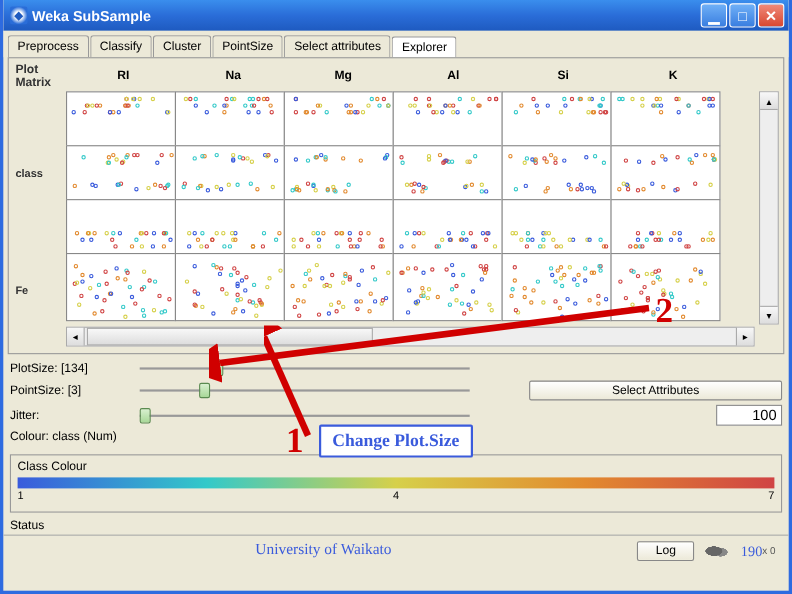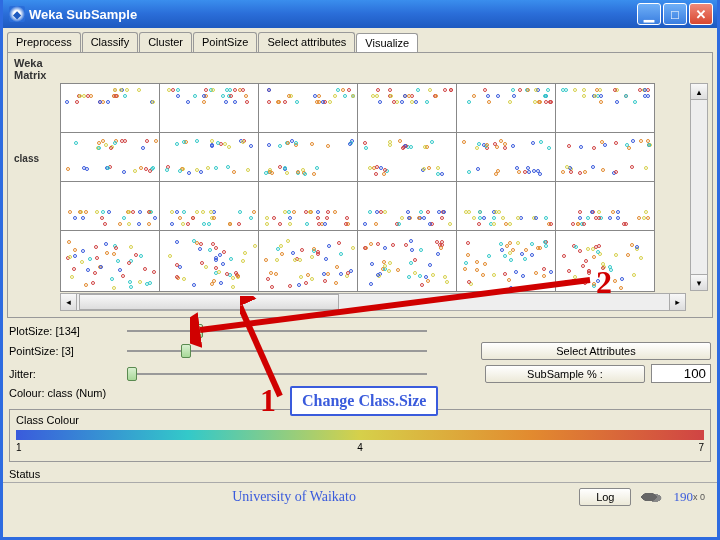--- a/index.html
+++ b/index.html
@@ -67,32 +67,41 @@
   <div class="winbtn max">□</div>
   <div class="winbtn close">✕</div>
 </div>
 
 <div class="tabs">
   <div class="tab">Preprocess</div>
   <div class="tab">Classify</div>
   <div class="tab">Cluster</div>
   <div class="tab">PointSize</div>
   <div class="tab">Select attributes</div>
-  <div class="tab active">Visualize</div>
+  <div class="tab active">Explorer</div>
 </div>
 
 <div class="panel" style="position:relative;">
   <div style="display:flex; align-items:center;">
-    <div class="panel-title" style="width:48px;font-weight:bold;">Weka Matrix</div>
+    <div class="panel-title" style="width:48px;font-weight:bold;">Plot Matrix</div>
+    <div class="collabels" style="margin-left:0;">
+      <div class="cl">RI</div>
+      <div class="cl">Na</div>
+      <div class="cl">Mg</div>
+      <div class="cl">Al</div>
+      <div class="cl">Si</div>
+      <div class="cl">K</div>
+    </div>
   </div>
   <div class="plotgrid-wrap">
     <div class="rowlabels">
       <div class="rl" style="height:50px;"></div>
       <div class="rl" style="height:50px;font-weight:bold;">class</div>
       <div class="rl" style="height:50px;"></div>
+      <div class="rl" style="height:62px;font-weight:bold;">Fe</div>
     </div>
     <div class="grid" id="scattergrid">
         <div class="grow">
           <div class="cell" style="height: 50px;">
             <div class="dot" style="left: 5%; top: 16px; border-color: rgb(58, 91, 220);"></div>
             <div class="dot" style="left: 77.5962%; top: 4px; border-color: rgb(214, 208, 74);"></div>
             <div class="dot" style="left: 14.5375%; top: 16px; border-color: rgb(208, 68, 68);"></div>
             <div class="dot" style="left: 53.9812%; top: 4px; border-color: rgb(208, 68, 68);"></div>
             <div class="dot" style="left: 91.2421%; top: 16px; border-color: rgb(58, 91, 220);"></div>
             <div class="dot" style="left: 65.7337%; top: 4px; border-color: rgb(214, 208, 74);"></div>
@@ -868,21 +877,20 @@
     <div class="btnw">
         <div class="wbutton">Select Attributes</div>
       </div>
   </div>
   <div class="crow">
     <div class="clabel">Jitter:</div>
     <div class="slider">
         <div class="thumb-s" style="left:0%"></div>
       </div>
     <div class="btnw" style="align-items:center;gap:6px;">
-      <div class="wbutton" style="min-width:160px;">SubSample % :</div>
       <input class="numinput" value="100" style="">
     </div>
   </div>
   <div class="crow">
     <div class="clabel">Colour: class (Num)</div>
   </div>
 </div>
 
 <div class="colorbar">
   <div>Class Colour</div>
@@ -916,13 +924,13 @@
 <svg class="arrow" style="left:240px; top:296px;" width="200" height="110">
   <defs>
       <marker id="ah2" markerWidth="8" markerHeight="8" refX="0" refY="3" orient="auto">
         <polygon points="0 0, 6 3, 0 6" fill="#d00000"></polygon>
       </marker>
     </defs>
   <line x1="40" y1="100" x2="0" y2="10" stroke="#d00000" stroke-width="6" marker-end="url(#ah2)"></line>
 </svg>
 <div class="annot bignum" style="left:596px; top:264px;">2</div>
 <div class="annot bignum" style="left:260px; top:382px;">1</div>
-<div class="annot callout" style="left:290px; top:386px;">Change Class.Size</div>
+<div class="annot callout" style="left:290px; top:386px;">Change Plot.Size</div>
 
 </body></html>

